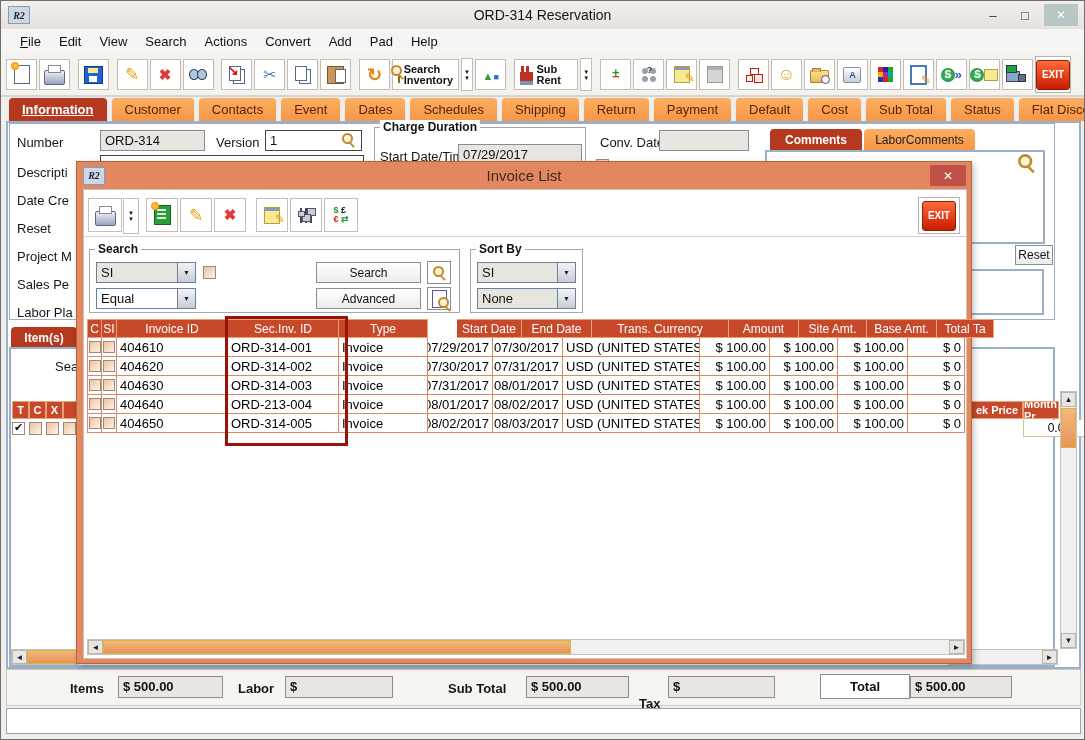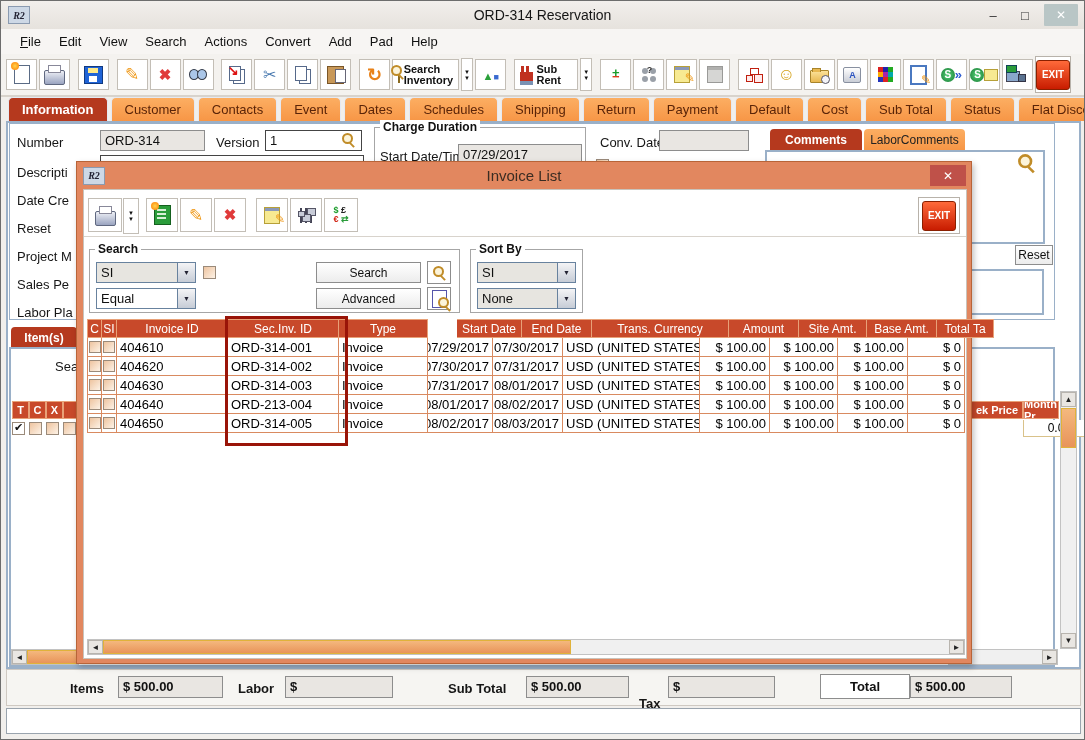--- a/index.html
+++ b/index.html
@@ -81,21 +81,21 @@
   .i-curr{display:flex;flex-direction:column;line-height:9px;font-size:9px;font-weight:bold;}
   .i-curr .r1 .d{color:#1a9c2a;}.i-curr .r1 .p{color:#222;}
   .i-curr .r2 .e{color:#d02010;}.i-curr .r2 .s{color:#2a9c3a;}
   .i-advdoc{width:13px;height:16px;background:#fff;border:1px solid #55a;position:relative;}
   .i-advdoc .i-mag{position:absolute;right:-5px;bottom:-3px;}
   .exit-wrap{width:40px;height:35px;background:#fff;border:1px solid #b8b2aa;display:flex;align-items:center;justify-content:center;}
   .exit-red{width:32px;height:28px;background:linear-gradient(#ff6a3a,#c81c00);border:1px solid #8a2000;border-radius:3px;color:#fff;font-size:10px;font-weight:bold;display:flex;align-items:center;justify-content:center;}
   
   .tabrow{position:absolute;top:96px;left:7px;right:7px;height:24px;display:flex;gap:3px;}
   .tab{background:linear-gradient(#fcae62,#f79646);border:1px solid #e5e9f2;border-bottom:none;border-radius:5px 5px 0 0;padding:4px 13px 0;font-size:13px;color:#5a2408;white-space:nowrap;}
-  .tab.active{background:#b5391e;color:#fff;font-weight:bold;}
+  .tab.active{background:#b5391e;color:#fff;font-weight:bold;text-decoration:underline;}
   
   .content{position:absolute;top:120px;left:5px;width:1075px;height:548px;background:#fff;border:2px solid #9ab0c8;box-sizing:border-box;}
   .lbl{position:absolute;font-size:13px;color:#161616;white-space:nowrap;}
   .lbl.b{font-weight:bold;}
   .fld{position:absolute;background:#e9e6e2;border:1px solid #8d8d8d;font-size:13px;color:#111;padding:2px 4px;box-sizing:border-box;height:21px;white-space:nowrap;overflow:hidden;}
   .fld.white{background:#fff;border-color:#444;}
   .grp{position:absolute;border:1px solid #a6a6a6;box-sizing:border-box;}
   .grp .legend{position:absolute;top:-8px;left:5px;background:#fff;padding:0 3px;font-size:12px;font-weight:bold;color:#111;white-space:nowrap;}
   .btn{position:absolute;background:linear-gradient(#ffffff,#ececec);border:1px solid #8d8d8d;font-size:12px;color:#111;text-align:center;box-sizing:border-box;display:flex;align-items:center;justify-content:center;}
   .minitab{position:absolute;height:21px;box-sizing:border-box;font-size:12px;display:flex;align-items:center;justify-content:center;border-radius:4px 4px 0 0;padding:0 8px;}
@@ -321,21 +321,21 @@
       <span class="legend">Charge Duration</span>
     </div>
     <span class="lbl" style="left:372px;top:26px;">Start Date/Time</span>
     <div class="fld" style="left:450px;top:21px;width:124px;">07/29/2017</div>
 
     <span class="lbl" style="left:592px;top:12px;">Conv. Date</span>
     <div class="fld" style="left:651px;top:7px;width:90px;"></div>
     <span class="cb" style="position:absolute;left:588px;top:36px;"></span>
 
     <div class="minitab active" style="left:762px;top:6px;width:92px;">Comments</div>
-    <div class="minitab idle" style="left:856px;top:6px;width:101px;">LaborComments</div>
+    <div class="minitab idle" style="left:856px;top:6px;width:111px;">LaborComments</div>
     <div class="panelbox" style="left:757px;top:27px;width:280px;height:94px;"></div>
     <span class="i-mag" style="position:absolute;left:1012px;top:33px;transform:scale(1.3);"></span>
 
     <div class="fld white" style="left:92px;top:32px;width:264px;"></div>
     <span class="lbl" style="left:9px;top:42px;">Descripti</span>
     <span class="lbl" style="left:9px;top:70px;">Date Cre</span>
     <span class="lbl" style="left:9px;top:98px;">Reset</span>
     <span class="lbl" style="left:9px;top:126px;">Project M</span>
     <span class="lbl" style="left:9px;top:154px;">Sales Pe</span>
     <span class="lbl" style="left:9px;top:182px;">Labor Pla</span>

